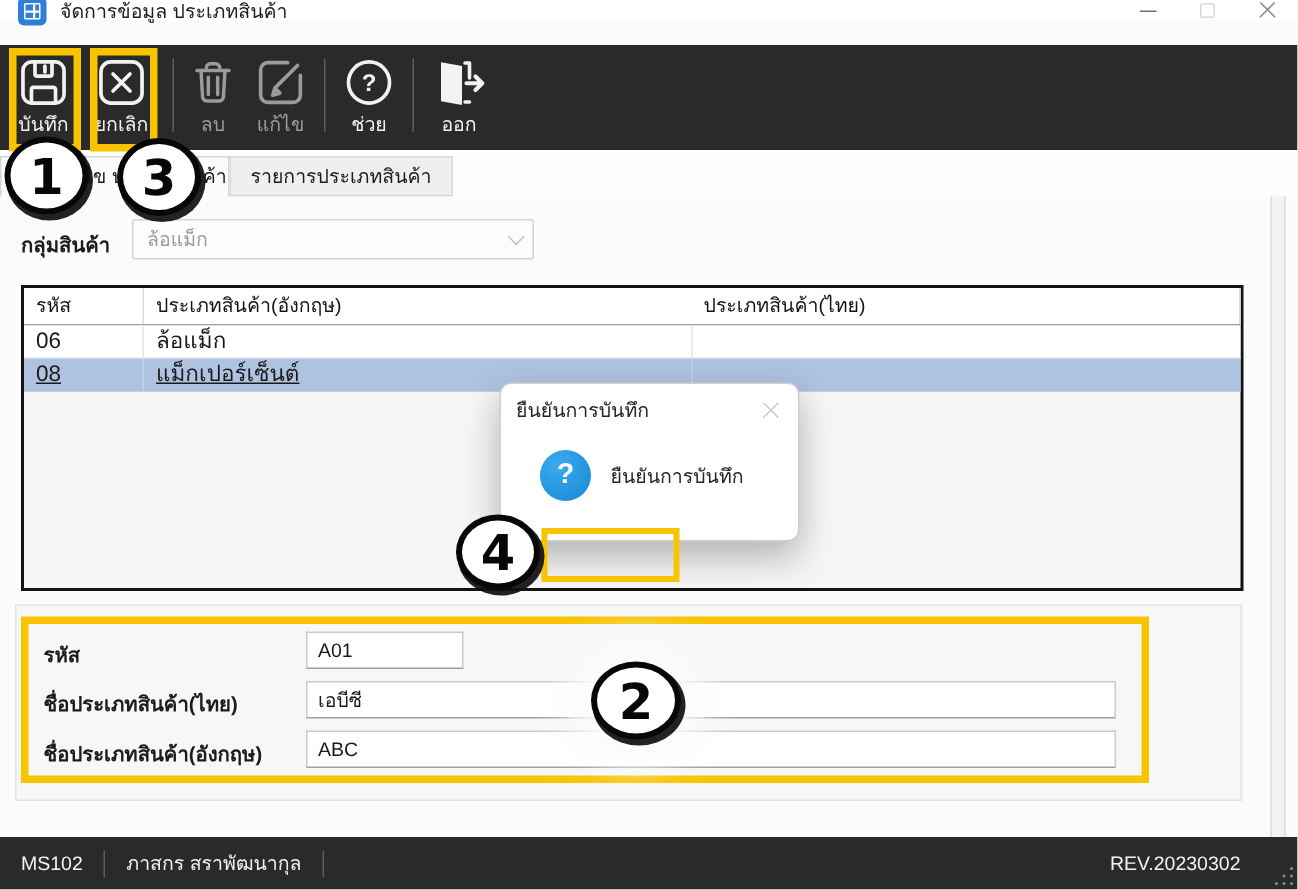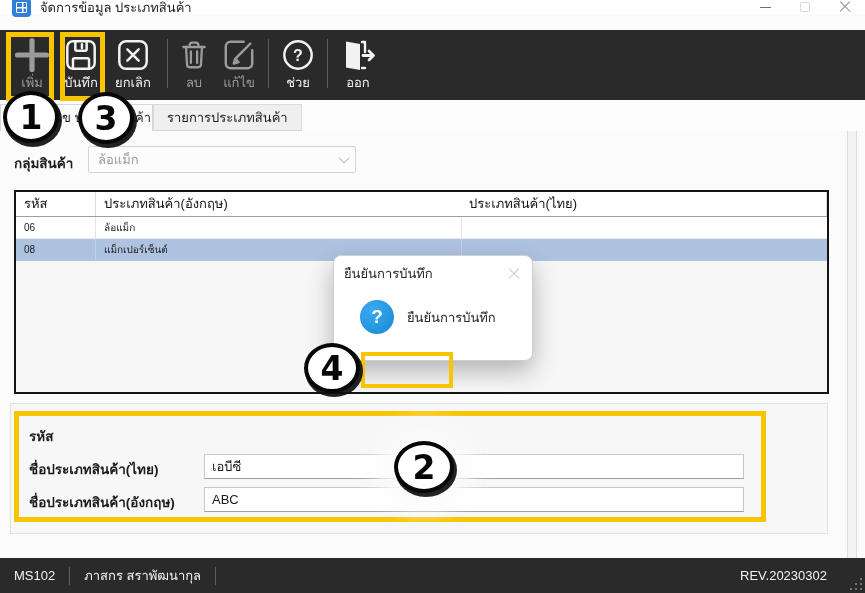--- a/index.html
+++ b/index.html
@@ -58,24 +58,24 @@
   .chevron { margin-left:auto; width:8px; height:8px; border-right:1.6px solid #c0c0c0;
     border-bottom:1.6px solid #c0c0c0; transform:rotate(45deg) translateY(-3px); }
 
   
   .grid { position:absolute; left:14px; top:59px; width:815px; height:204px;
     border:2px solid #141414; background:#f6f6f6; }
   .grid-header { display:flex; height:25px; background:#ffffff; border-bottom:1px solid #9e9e9e; }
   .grid-header .cell { font-size:13px; color:#141414; line-height:24px; padding-left:8px;
     border-right:1px solid #dcdcdc; }
   .grid-row { display:flex; height:22px; background:#fff; border-bottom:1px solid #ececec; }
-  .grid-row .cell { font-size:10px; color:#1a1a1a; line-height:21px; padding-left:8px;
+  .grid-row .cell { font-size:15px; color:#1a1a1a; line-height:21px; padding-left:8px;
     border-right:1px solid #e4e4e4; }
   .grid-row.selected { background:#aec3e0; border-bottom:1px solid #aec3e0; }
-  .grid-row.selected .cell { border-right:1px solid #c3d2e8; }
+  .grid-row.selected .cell { border-right:1px solid #c3d2e8;text-decoration:underline; }
   .col-code { width:80px; } .col-thai { width:366px; } .col-eng { flex:1; border-right:none!important; }
 
   
   .dialog { position:absolute; left:333px; top:124px; width:200px; height:106px; background:#fff;
     border:1px solid #cfcfcf; border-radius:8px; box-shadow:0 10px 24px rgba(0,0,0,.28); z-index:20; }
   .dialog-titlebar { display:flex; align-items:center; padding:7px 10px 0 10px; }
   .dialog-title { font-size:13px; color:#262626; }
   .dialog-close { margin-left:auto; width:16px; height:16px; position:relative; }
   .dialog-close:before,.dialog-close:after { content:""; position:absolute; left:1px; top:7px;
     width:14px; height:1.4px; background:#c9c9c9; }
@@ -130,26 +130,20 @@
     <div class="win-btn">
         <span class="glyph-max"></span>
       </div>
     <div class="win-btn">
         <span class="glyph-close"></span>
       </div>
   </div>
 </div>
 
 <div class="toolbar">
-  <div class="tb-btn disabled" style="width:52px">
-    <svg width="38" height="36" viewBox="0 0 36 36" style="stroke-width:5.2">
-      <path d="M18 3.5 V32.5 M3.5 18 H32.5"></path>
-      </svg>
-    <span class="tb-label">เพิ่ม</span>
-  </div>
   <div class="tb-btn" style="width:46px">
     <svg width="34" height="36" viewBox="0 0 36 36">
       <rect x="3.5" y="3.5" width="29" height="29" rx="6"></rect>
       <path d="M12 4 v8 a1.5 1.5 0 0 0 1.5 1.5 h9 a1.5 1.5 0 0 0 1.5 -1.5 v-8"></path>
       <path d="M19 6.5 v4"></path>
       <path d="M9.5 32 v-9 a1.5 1.5 0 0 1 1.5 -1.5 h14 a1.5 1.5 0 0 1 1.5 1.5 v9"></path>
       </svg>
     <span class="tb-label">บันทึก</span>
   </div>
   <div class="tb-btn" style="width:58px">
@@ -238,20 +232,21 @@
     </div>
     <div class="dialog-body">
       <div class="q-icon">?</div>
       <div class="dialog-msg">ยืนยันการบันทึก</div>
     </div>
   </div>
 
   <div class="form-panel">
     <div class="f-row" style="top:17px">
       <span class="f-label">รหัส</span>
+      <input class="f-input" style="width: 105px;" value="A01">
     </div>
     <div class="f-row" style="top:83px">
       <span class="f-label">ชื่อประเภทสินค้า(อังกฤษ)</span>
       <input class="f-input" style="width: 540px;" value="ABC">
     </div>
     <div class="f-row" style="top:50px">
       <span class="f-label">ชื่อประเภทสินค้า(ไทย)</span>
       <input class="f-input" style="width: 540px;" value="เอบีซี">
     </div>
   </div>

